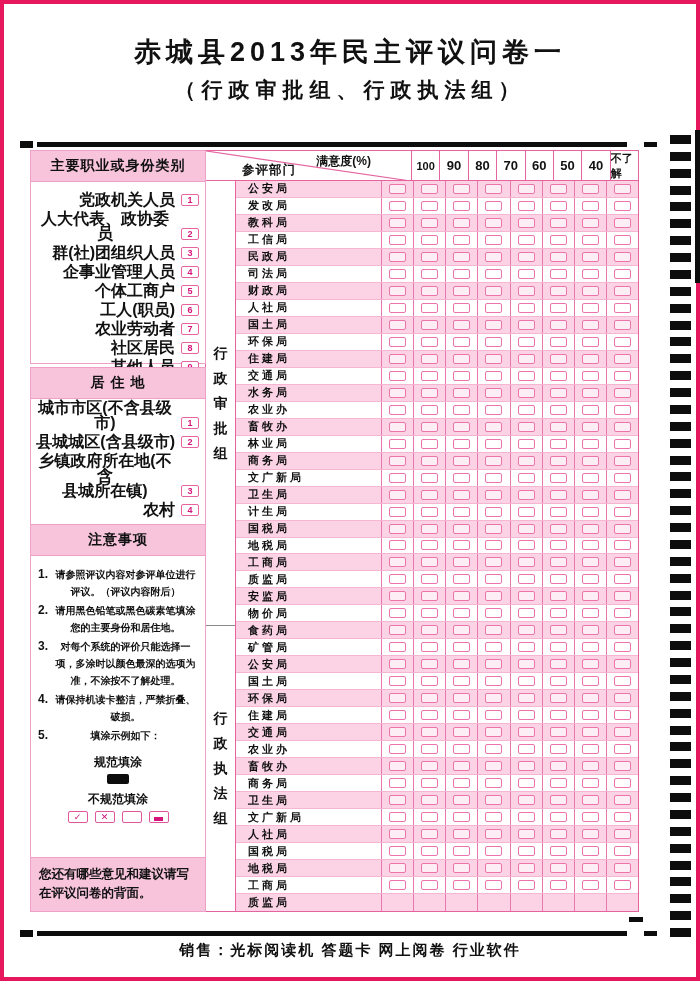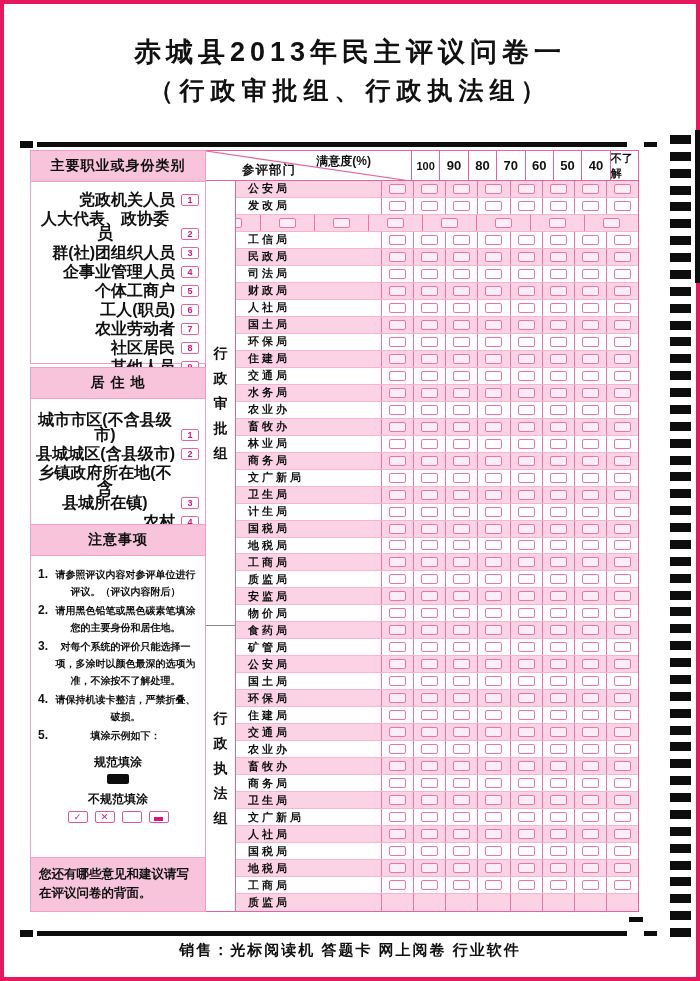--- a/index.html
+++ b/index.html
@@ -6,21 +6,21 @@
   .page{
     position:relative;width:700px;height:981px;background:#ffffff;
     font-family:"Liberation Sans","DejaVu Sans",sans-serif;color:#111;
     overflow:hidden;
   }
   .frame{position:absolute;inset:0;border:4px solid var(--frame,#e6175c);pointer-events:none;z-index:40;}
 
   
   .title{position:absolute;left:0;top:34px;width:700px;text-align:center;z-index:2;}
   .title .t1{font-size:27px;font-weight:bold;letter-spacing:5px;line-height:36px;}
-  .title .t2{font-size:25px;font-weight:bold;letter-spacing:6px;line-height:40px;}
+  .title .t2{font-size:21px;font-weight:bold;letter-spacing:6px;line-height:40px;}
 
   
   .blk{position:absolute;background:#0d0d0d;z-index:30;}
   .tmark{position:absolute;left:670px;width:21px;height:9px;background:#0d0d0d;z-index:30;}
 
   
   .side-box{position:absolute;left:30px;width:176px;background:#fff;border:1px solid #f09fc7;box-sizing:border-box;z-index:3;}
   .side-head{background:var(--pinkhead,#f8c4db);border-bottom:1px solid #f09fc7;height:30px;display:flex;align-items:center;justify-content:center;font-size:14px;font-weight:bold;letter-spacing:1px;}
   .opt-list{padding:10px 6px 4px 4px;}
   .opt-item{display:flex;justify-content:flex-end;align-items:flex-end;margin-bottom:4px;}
@@ -197,21 +197,21 @@
     <span class="opt-label">其他人员</span>
     <span class="opt-badge">
             <i class="opt-num">9</i>
           </span>
   </div>
 </div>
   </div>
 
   <div class="side-box" style="top:367px;height:166px;">
     <div class="side-head">居 住 地</div>
-    <div class="opt-list" id="res-list" style="padding-top:13px;">
+    <div class="opt-list" id="res-list" style="padding-top:1px;">
   <div class="opt-item">
     <span class="opt-label">城市市区(不含县级市)</span>
     <span class="opt-badge">
             <i class="opt-num">1</i>
           </span>
   </div>
 
   <div class="opt-item">
     <span class="opt-label">县城城区(含县级市)</span>
     <span class="opt-badge">
@@ -352,20 +352,21 @@
           </div>
           <div class="b-cell">
             <span class="bubble"></span>
           </div>
           <div class="b-cell">
             <span class="bubble"></span>
           </div>
         </div>
 
   <div class="t-row">
+    <div class="dept-cell">教科局</div>
   <div class="b-cell">
             <span class="bubble"></span>
           </div>
           <div class="b-cell">
             <span class="bubble"></span>
           </div>
           <div class="b-cell">
             <span class="bubble"></span>
           </div>
           <div class="b-cell">

